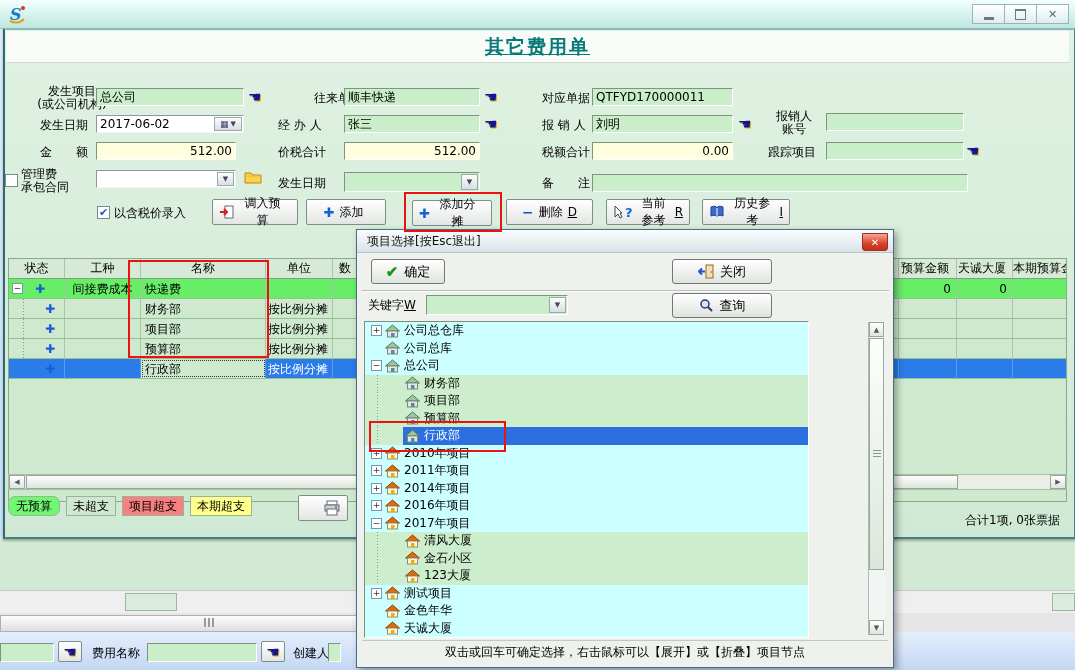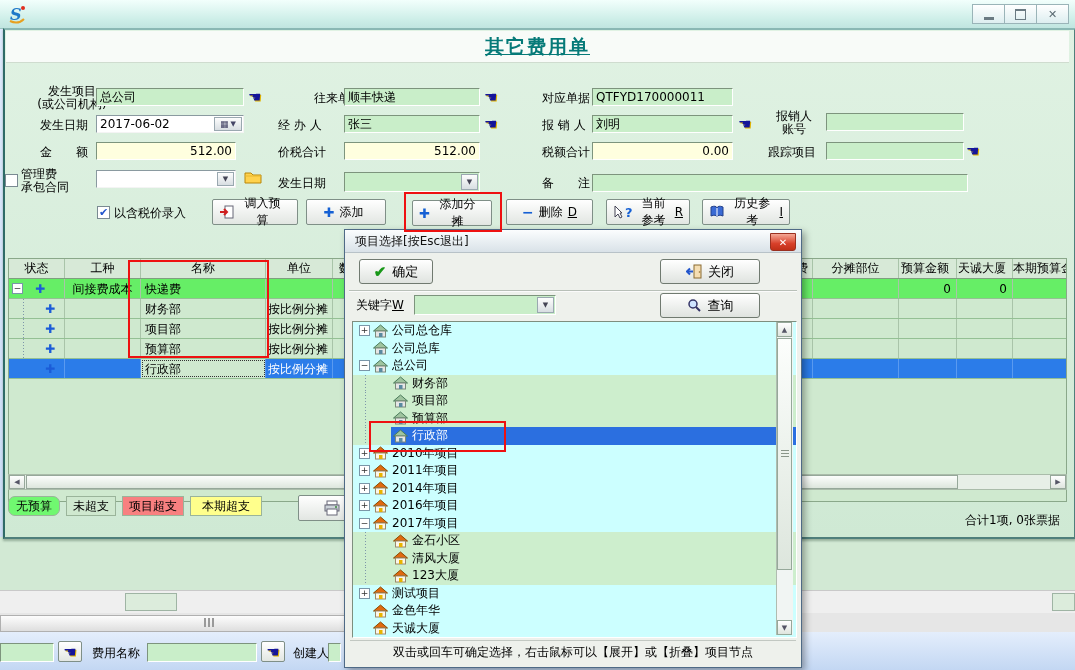--- a/index.html
+++ b/index.html
@@ -81,21 +81,21 @@
   .t-row.sel .c3{background:#cfe9cf;color:#000;outline:1px dotted #333;outline-offset:-2px;}
   
   .badge{box-sizing:border-box;height:20px;line-height:18px;text-align:center;border:1px solid #9ab49a;padding:0 4px;}
   .sbar{background:#e7efe7;border:1px solid #aabcaa;box-sizing:border-box;}
   .sbtn{position:absolute;background:linear-gradient(#ffffff,#dfe5df);border:1px solid #96a89a;
     display:flex;align-items:center;justify-content:center;font-size:7px;color:#556;box-sizing:border-box;}
   .sthumb{position:absolute;background:linear-gradient(#fcfefc,#dde6dd);border:1px solid #96a89a;box-sizing:border-box;}
   .btn{box-sizing:border-box;background:linear-gradient(#ffffff,#e2e6e2);border:1px solid #7f8f87;border-radius:2px;
     display:flex;align-items:center;cursor:pointer;}
   
-  .dialog{left:344px;top:229px;width:458px;height:439px;background:#eef1ec;
+  .dialog{left:356px;top:229px;width:538px;height:439px;background:#eef1ec;
     border:1px solid #4f6a86;box-shadow:3px 3px 7px rgba(0,0,0,.35);box-sizing:border-box;z-index:5;}
   .dlg-title{height:22px;background:linear-gradient(#fbfdfe,#d9e2e8);border-bottom:1px solid #b8c2c8;
     line-height:22px;padding-left:10px;color:#111;}
   .dlg-close{position:absolute;right:5px;top:3px;width:24px;height:16px;border-radius:0 0 3px 3px;
     background:linear-gradient(#f4a896,#d8402a 60%,#c03018);border:1px solid #9a3020;color:#fff;
     display:flex;align-items:center;justify-content:center;font-size:10px;cursor:pointer;}
   .dlg-btn{position:absolute;height:25px;background:linear-gradient(#ffffff,#dfe3df);border:1px solid #707a70;
     border-radius:3px;display:flex;align-items:center;justify-content:center;gap:6px;font-size:13px;cursor:pointer;}
   .dlg-sep{position:absolute;left:4px;right:4px;height:0;border-top:1px solid #b8c0b8;border-bottom:1px solid #fbfbfb;}
   .icon-check{color:#189818;font-size:15px;font-weight:bold;}
@@ -407,21 +407,21 @@
       </div>
     <div class="sthumb" style="left:17px;top:0;width:932px;height:14px;"></div>
     <div class="sbtn" style="right:0;top:0;width:16px;height:14px;">
         <span>▶</span>
       </div>
   </div>
 
   <div class="abs badge" style="left:8px;top:496px;width:52px;background:#70f870;border-radius:7px;">无预算</div>
   <div class="abs badge" style="left:66px;top:496px;width:50px;background:#cfe8cf;">未超支</div>
   <div class="abs badge" style="left:122px;top:496px;width:62px;background:#f88080;">项目超支</div>
-  <div class="abs badge" style="left:190px;top:496px;width:72px;background:#ffff8c;">本期超支</div>
+  <div class="abs badge" style="left:190px;top:496px;width:62px;background:#ffff8c;">本期超支</div>
 
   <div class="abs btn" style="left:298px;top:495px;width:50px;height:26px;justify-content:flex-end;padding-right:6px;">
     <span>
         <svg width="18" height="16" viewBox="0 0 18 16">
           <rect x="4" y="1" width="10" height="4" fill="#fff" stroke="#667"></rect>
           <rect x="2" y="5" width="14" height="6" fill="#cdd4da" stroke="#667"></rect>
           <rect x="4" y="9" width="10" height="6" fill="#fff" stroke="#667"></rect>
           <circle cx="13" cy="7" r="1" fill="#3a8a3a"></circle>
         </svg>
       </span>
@@ -614,33 +614,33 @@
         </div>
         <div class="tr-row bg-green lv1">
           <span class="tind"></span>
           <span class="tstub"></span>
           <span class="band">
             <svg width="15" height="14" viewBox="0 0 15 14">
               <path d="M0.5 7 L7.5 1 L14.5 7 Z" fill="#e06a10" stroke="#8a4a00"></path>
               <rect x="2.5" y="7" width="10" height="6" fill="#fdf6ea" stroke="#9a8a6a"></rect>
               <rect x="6" y="9" width="3.5" height="4" fill="#e8b400"></rect>
             </svg>
+            <span class="tlabel">清风大厦</span>
+          </span>
+        </div>
+        <div class="tr-row bg-green lv1">
+          <span class="tind"></span>
+          <span class="tstub"></span>
+          <span class="band">
+            <svg width="15" height="14" viewBox="0 0 15 14">
+              <path d="M0.5 7 L7.5 1 L14.5 7 Z" fill="#e06a10" stroke="#8a4a00"></path>
+              <rect x="2.5" y="7" width="10" height="6" fill="#fdf6ea" stroke="#9a8a6a"></rect>
+              <rect x="6" y="9" width="3.5" height="4" fill="#e8b400"></rect>
+            </svg>
             <span class="tlabel">金石小区</span>
-          </span>
-        </div>
-        <div class="tr-row bg-green lv1">
-          <span class="tind"></span>
-          <span class="tstub"></span>
-          <span class="band">
-            <svg width="15" height="14" viewBox="0 0 15 14">
-              <path d="M0.5 7 L7.5 1 L14.5 7 Z" fill="#e06a10" stroke="#8a4a00"></path>
-              <rect x="2.5" y="7" width="10" height="6" fill="#fdf6ea" stroke="#9a8a6a"></rect>
-              <rect x="6" y="9" width="3.5" height="4" fill="#e8b400"></rect>
-            </svg>
-            <span class="tlabel">清风大厦</span>
           </span>
         </div>
         <div class="tr-row bg-green lv1">
           <span class="tind"></span>
           <span class="tstub"></span>
           <span class="band">
             <svg width="15" height="14" viewBox="0 0 15 14">
               <path d="M0.5 7 L7.5 1 L14.5 7 Z" fill="#e06a10" stroke="#8a4a00"></path>
               <rect x="2.5" y="7" width="10" height="6" fill="#fdf6ea" stroke="#9a8a6a"></rect>
               <rect x="6" y="9" width="3.5" height="4" fill="#e8b400"></rect>

